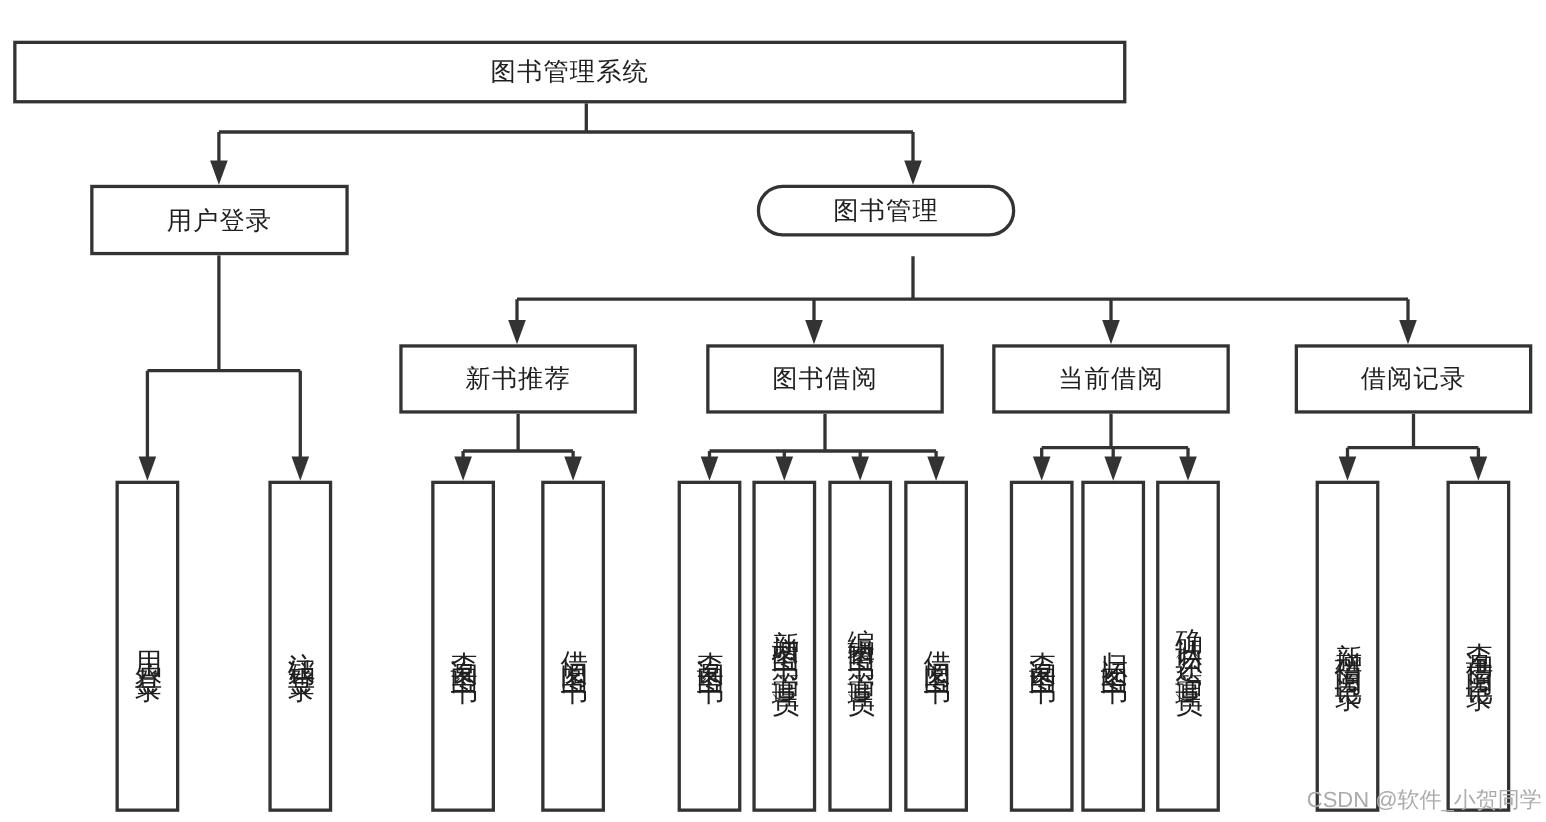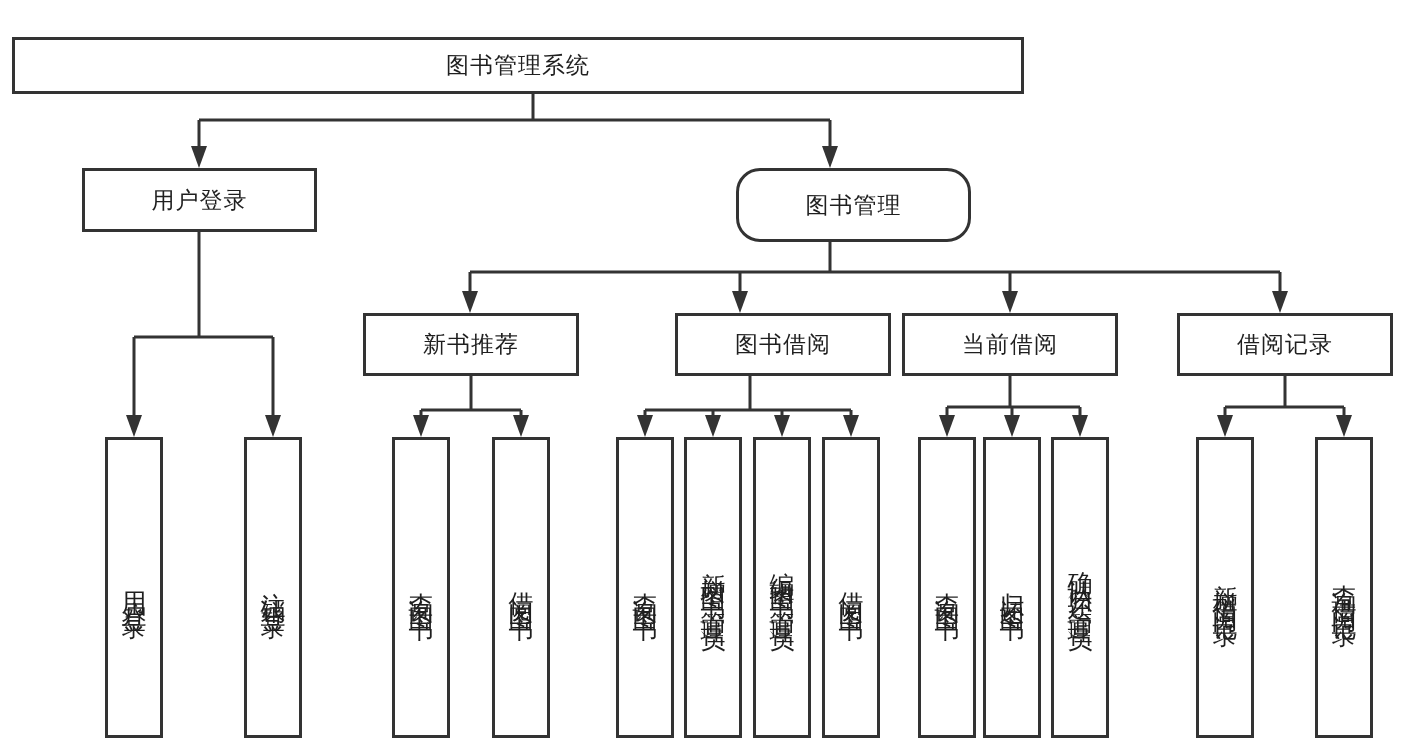--- a/index.html
+++ b/index.html
@@ -122,24 +122,24 @@
     <g>
       <path d="M1285 376 V407 M1225 407 H1344 M1225 407 V417 M1344 407 V417"></path>
       <polygon points="1217,415 1233,415 1225,437"></polygon>
       <polygon points="1336,415 1352,415 1344,437"></polygon>
     </g>
   </svg>
 
   <div class="hbox" style="left:12px; top:13px; width:1012px; height:57px;margin-top:24px;">图书管理系统</div>
 
   <div class="hbox" style="left:82px; top:168px; width:235px; height:64px;">用户登录</div>
-  <div class="hbox" style="left:736px; top:168px; width:235px; height:74px;border-radius:24px;">图书管理</div>
+  <div class="hbox" style="left:688px; top:168px; width:235px; height:47px;border-radius:24px;">图书管理</div>
 
   <div class="hbox" style="left:363px; top:313px; width:216px; height:63px;">新书推荐</div>
-  <div class="hbox" style="left:642px; top:313px; width:216px; height:63px;margin-left:33px;">图书借阅</div>
+  <div class="hbox" style="left:642px; top:313px; width:216px; height:63px;">图书借阅</div>
   <div class="hbox" style="left:902px; top:313px; width:216px; height:63px;text-align:center;">当前借阅</div>
   <div class="hbox" style="left:1177px; top:313px; width:216px; height:63px;">借阅记录</div>
 
   <div class="leaf" style="left:105px;">
     <span class="vtext">用户登录</span>
   </div>
   <div class="leaf" style="left:244px;">
     <span class="vtext">注销登录</span>
   </div>
 
@@ -173,14 +173,15 @@
     <span class="vtext">确认归还（管理员）</span>
   </div>
 
   <div class="leaf" style="left:1196px;">
     <span class="vtext">新增借阅记录</span>
   </div>
   <div class="leaf" style="left:1315px;">
     <span class="vtext">查询借阅记录</span>
   </div>
 
+  <div class="watermark">CSDN @软件_小贺同学</div>
 
 </div>
 
 </body></html>

